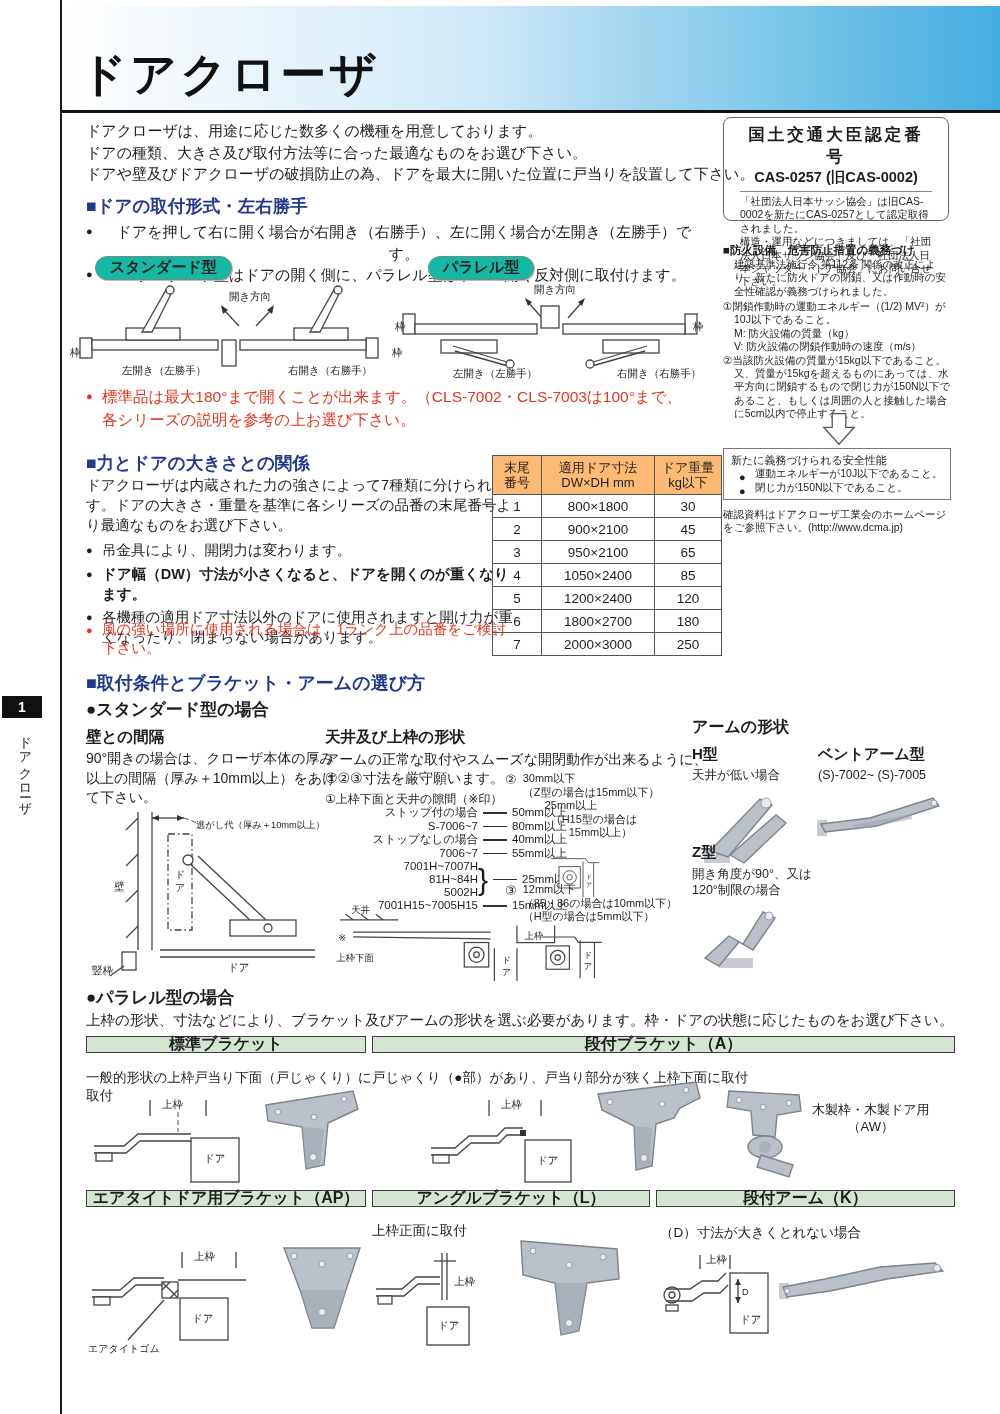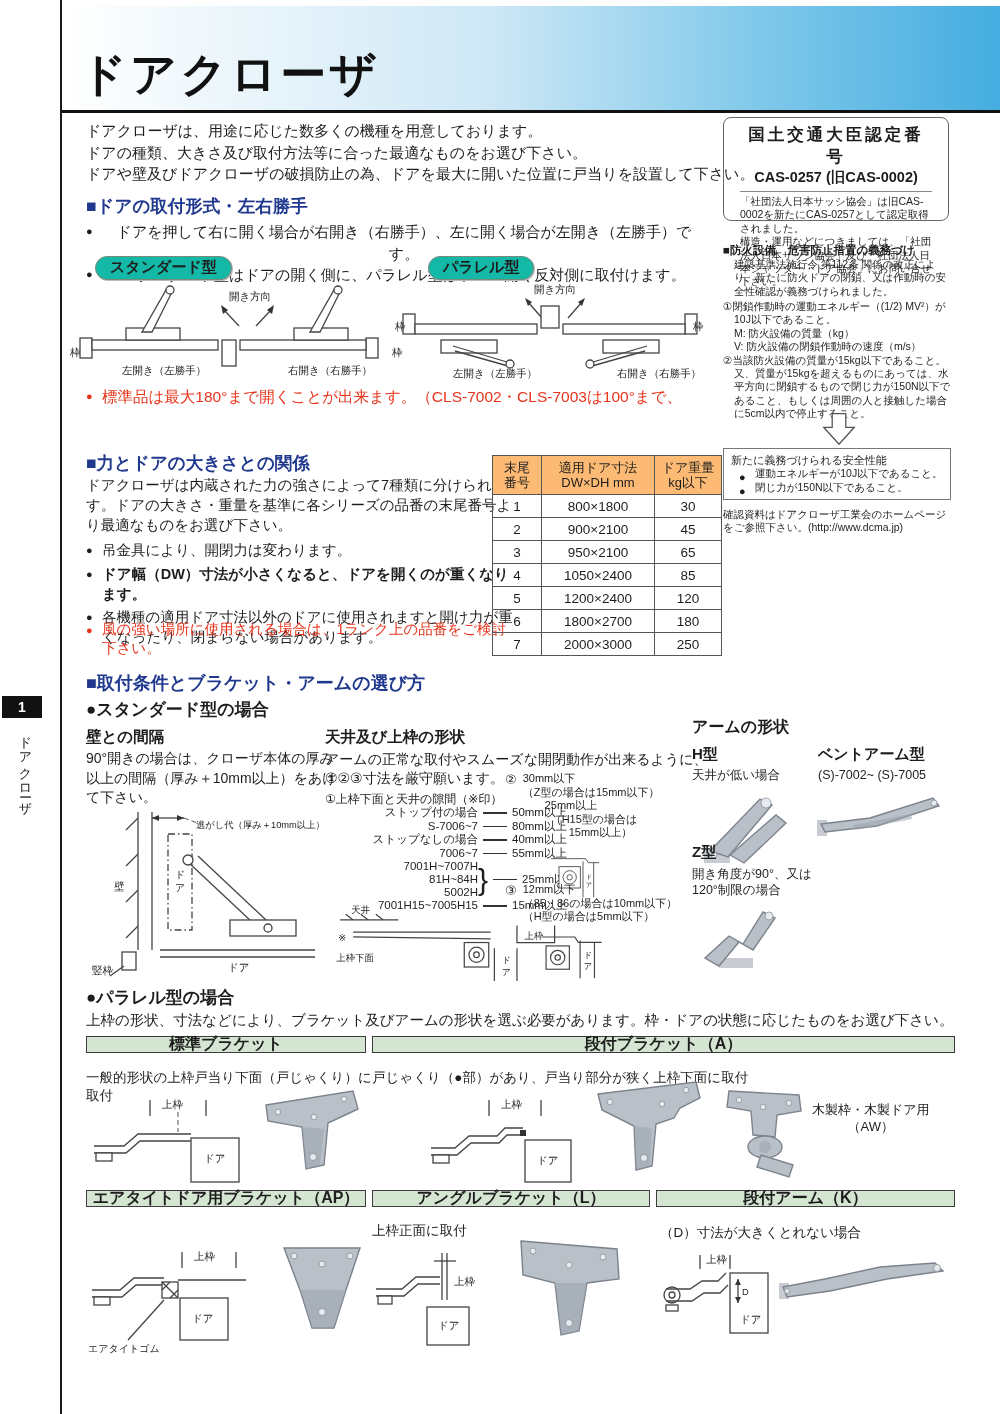--- a/index.html
+++ b/index.html
@@ -132,20 +132,21 @@
       <line class="ln" x1="250" y1="71" x2="197" y2="86"></line>
       <circle class="lnf" cx="195" cy="84" r="4"></circle>
     <text x="0" y="50">枠</text>
     <text x="298" y="50">枠</text>
     <text x="58" y="97">左開き（左勝手）</text>
     <text x="222" y="97">右開き（右勝手）</text>
   </svg>
 
   <div class="abs rednote red" style="left:86px;top:386px;width:620px;">
     <div class="bullet">標準品は最大180°まで開くことが出来ます。（CLS-7002・CLS-7003は100°まで、</div>
+    <div class="cont">各シリーズの説明を参考の上お選び下さい。</div>
   </div>
 
   <div class="abs sec-h" style="left:86px;top:451px;">■力とドアの大きさとの関係</div>
   <div class="abs smallp" style="left:86px;top:475px;width:432px;">
     <span>ドアクローザは内蔵された力の強さによって7種類に分けられます。</span><span>ドアの大きさ・重量を基準に各シリーズの品番の末尾番号より最適なものをお選び下さい。</span>
   </div>
   <div class="abs bullets" style="left:86px;top:540px;width:436px;font-size:14.5px;line-height:20.5px;">
     <div class="bullet" style="margin-bottom:3px;">吊金具により、開閉力は変わります。</div>
     <div class="bullet" style="margin-bottom:2px;font-weight:bold;">ドア幅（DW）寸法が小さくなると、ドアを開くのが重くなります。</div>
     <div class="bullet">各機種の適用ドア寸法以外のドアに使用されますと開け力が重くなったり、閉まらない場合があります。</div>

